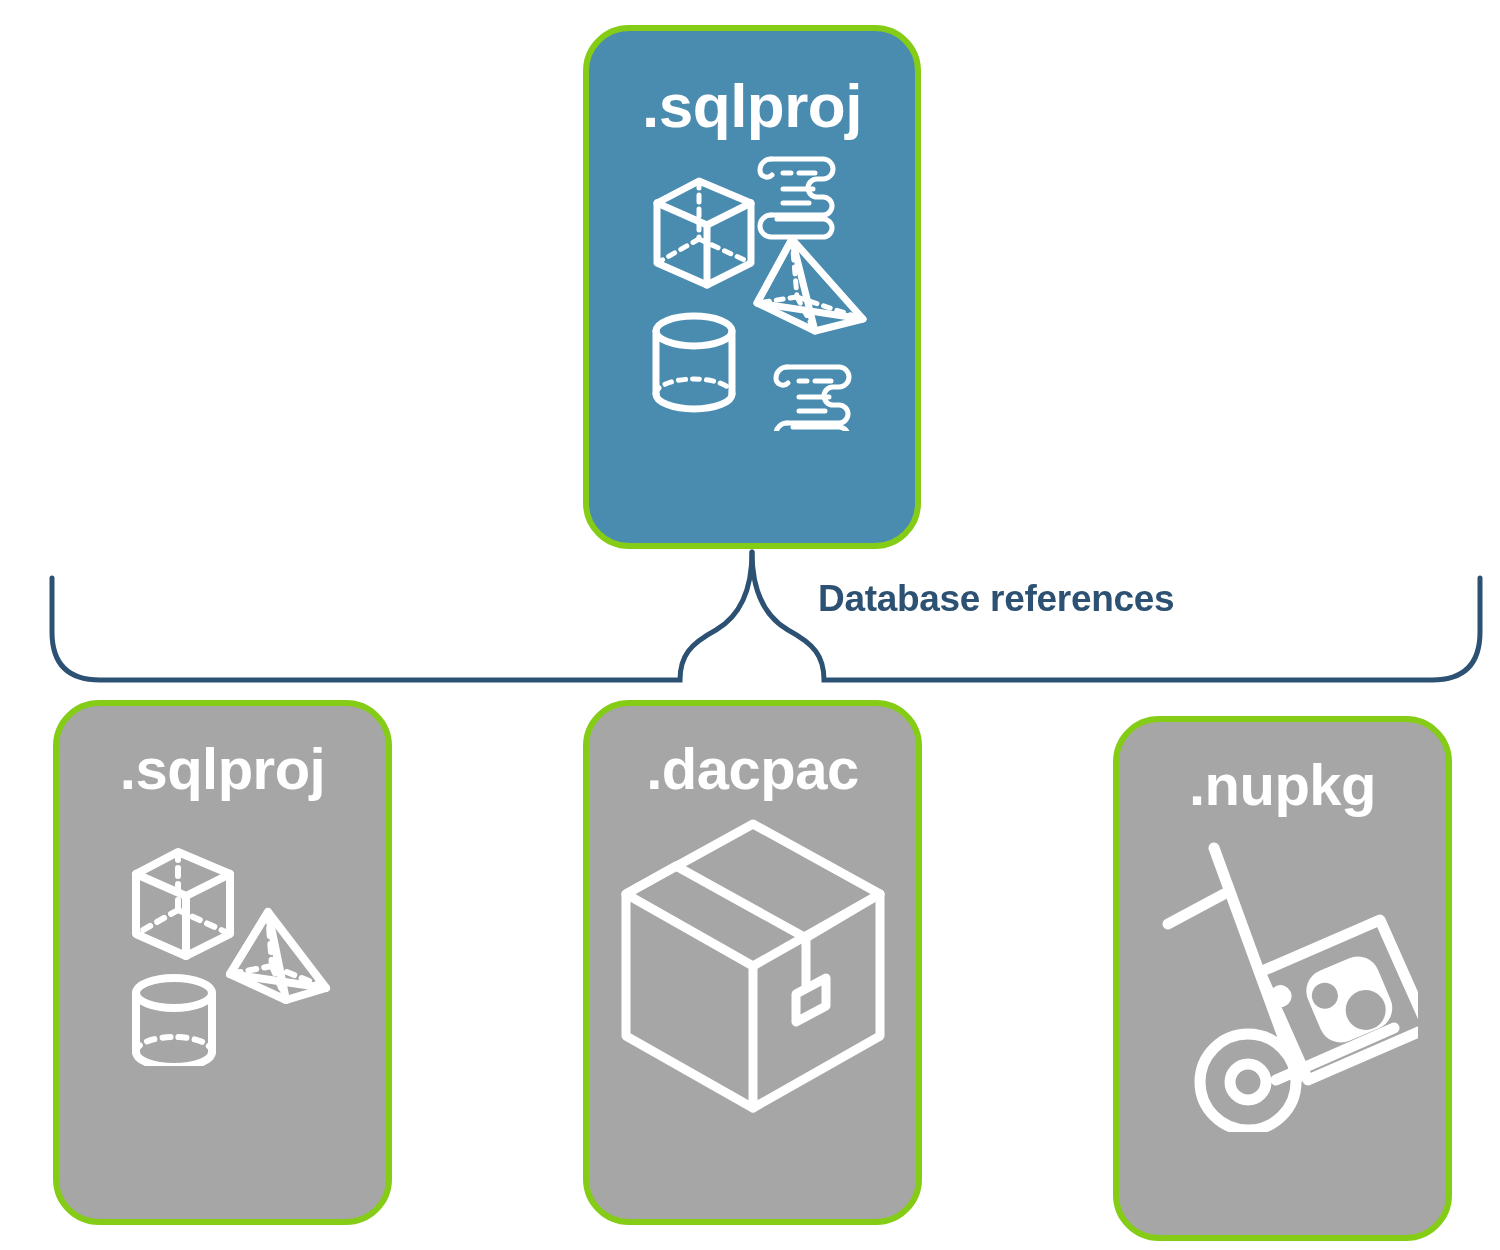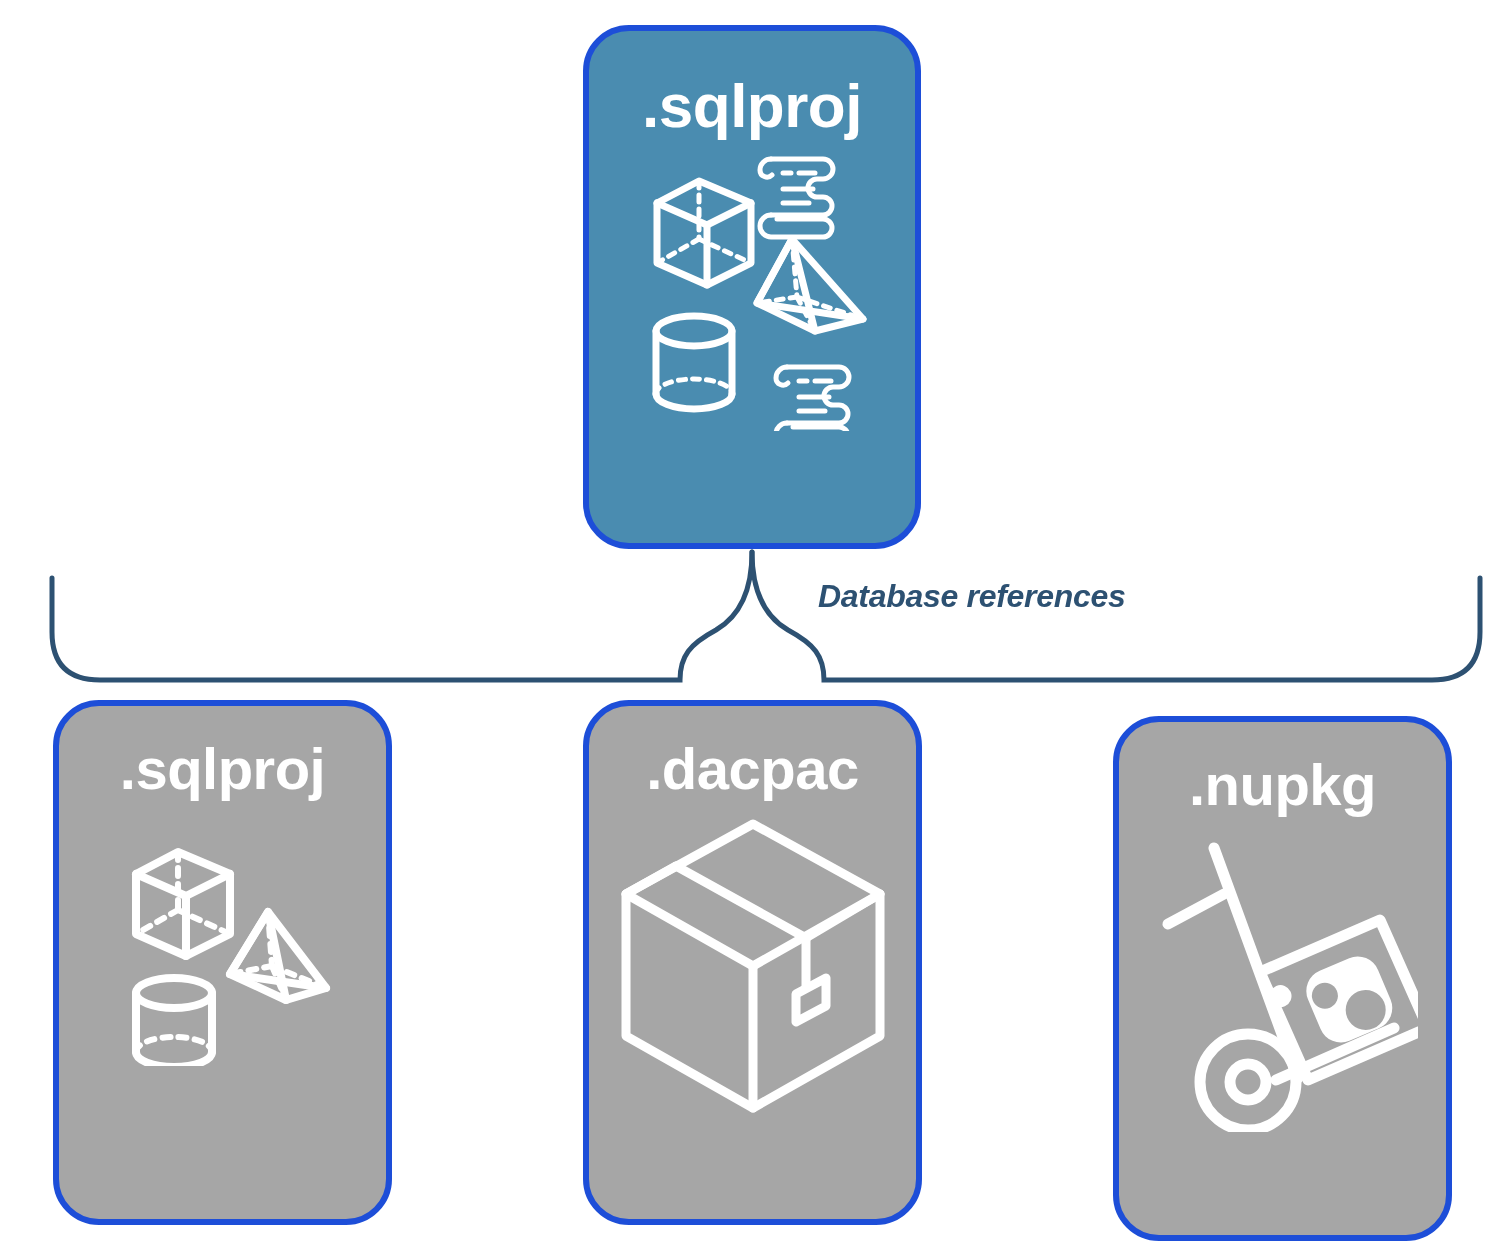--- a/index.html
+++ b/index.html
@@ -17,21 +17,21 @@
   #stage {
     position: absolute;
     left: 0; top: 0;
     width: 1500px;
     height: 1250px;
   }
   .card {
     position: absolute;
     box-sizing: border-box;
     border-radius: 46px;
-    border: 6px solid #1d4ed8;
+    border: 6px solid #84cc16;
     display: flex;
     flex-direction: column;
     align-items: center;
   }
   .card-title {
     color: #ffffff;
     font-weight: bold;
     letter-spacing: -0.5px;
     line-height: 1;
     white-space: nowrap;
@@ -78,27 +78,26 @@
     position: absolute;
     left: 0; top: 520px;
     width: 1500px;
     height: 220px;
     pointer-events: none;
   }
   #bracket-label {
     position: absolute;
     left: 818px;
     top: 578px;
-    font-size: 32px;
+    font-size: 37px;
     font-weight: bold;
     color: #2d5172;
     white-space: nowrap;
     letter-spacing: -0.3px;
     user-select: none;
-    font-style: italic;
   }
 </style>
 </head>
 <body>
 
 <div id="stage">
 
   <div class="card" id="card-root">
     <div class="card-title">.sqlproj</div>
     <div class="card-art">

